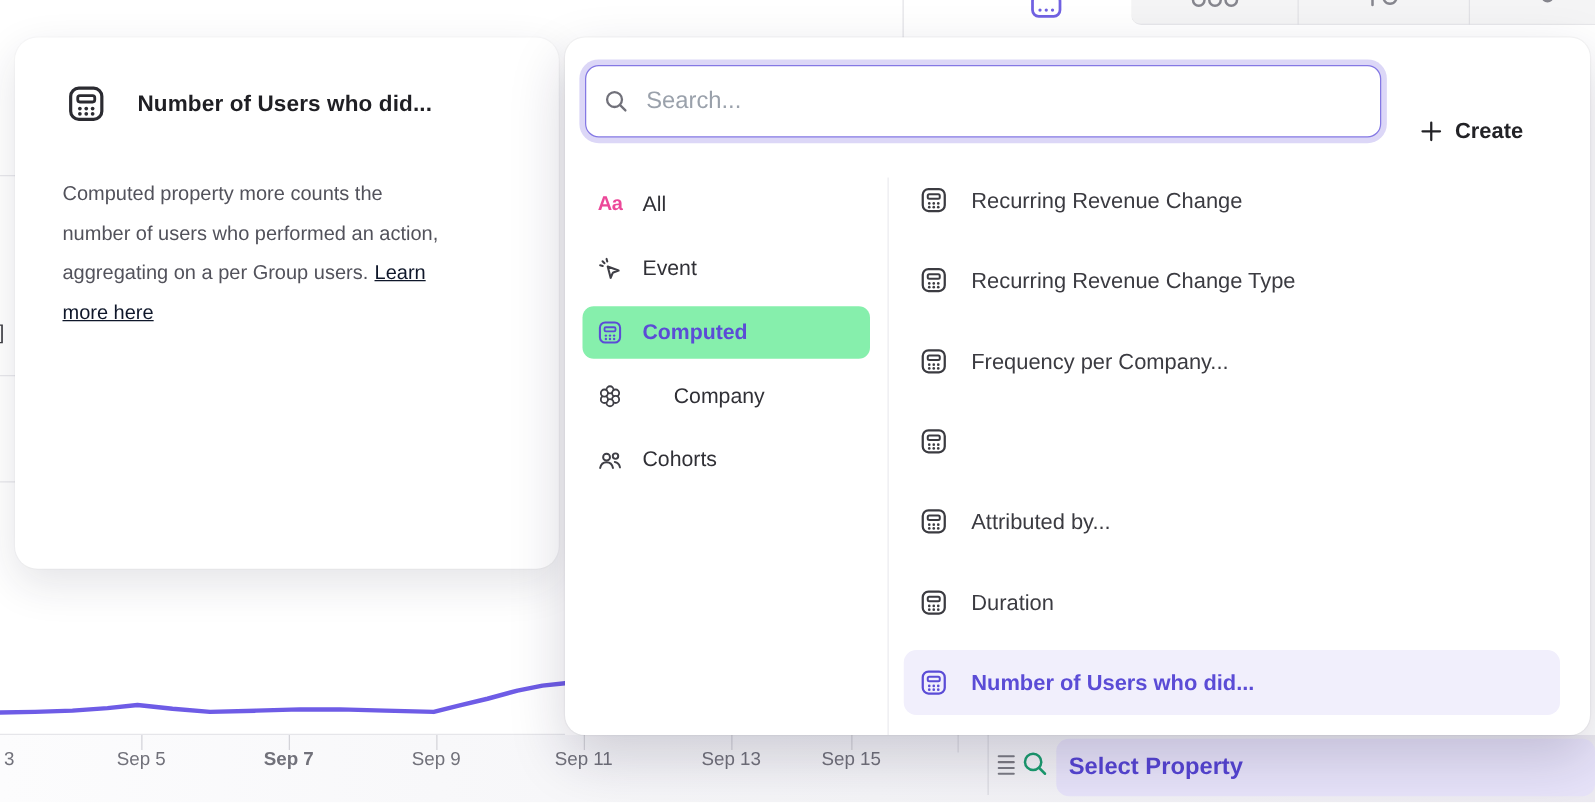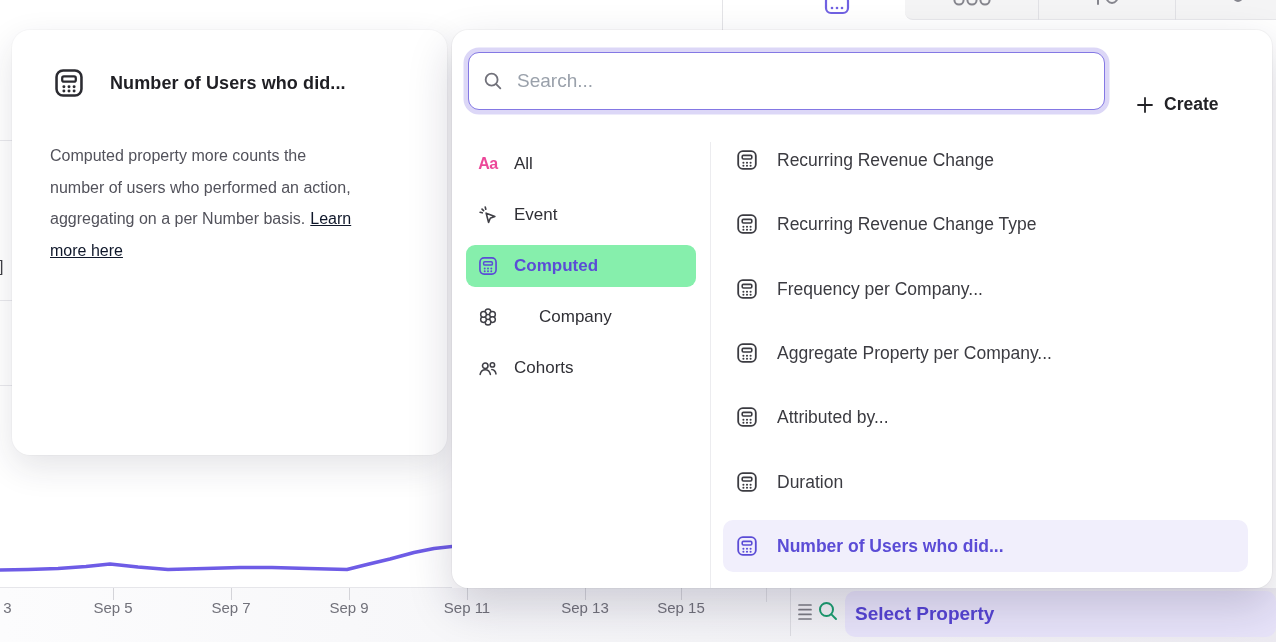--- a/index.html
+++ b/index.html
@@ -136,21 +136,21 @@
 
   <div class="strip">
     <div class="tick" style="left:113px;"></div>
     <div class="tick" style="left:231px;"></div>
     <div class="tick" style="left:349px;"></div>
     <div class="tick" style="left:467px;"></div>
     <div class="tick" style="left:585px;"></div>
     <div class="tick" style="left:681px;"></div>
     <div class="x-label" style="left:-8px;">Sep 3</div>
     <div class="x-label" style="left:113px;">Sep 5</div>
-    <div class="x-label" style="left:231px;">Sep 7</div>
+    <div class="x-label" style="left:231px;font-weight:bold;">Sep 7</div>
     <div class="x-label" style="left:349px;">Sep 9</div>
     <div class="x-label" style="left:467px;">Sep 11</div>
     <div class="x-label" style="left:585px;">Sep 13</div>
     <div class="x-label" style="left:681px;">Sep 15</div>
     <div class="strip-div" style="left:766px;top:0;height:14px;"></div>
     <div class="strip-div" style="left:790px;top:0;height:48px;"></div>
   </div>
 
   <div class="tabstrip">
     <div class="tab-gray"></div>
@@ -191,21 +191,21 @@
   </div>
 
   <div class="card">
     <svg class="card-icon" width="34" height="34">
         <use href="#calc"></use>
       </svg>
     <div class="card-title">Number of Users who did...</div>
     <div class="desc">
       <div class="desc-line">Computed property more counts the</div>
       <div class="desc-line">number of users who performed an action,</div>
-      <div class="desc-line"><span>aggregating on a per Number basis.</span><span class="link ml">Learn</span></div>
+      <div class="desc-line"><span>aggregating on a per Group users.</span><span class="link ml">Learn</span></div>
       <div class="desc-line"><span class="link">more here</span></div>
     </div>
   </div>
 
   <div class="panel">
     <input class="search" type="text" placeholder="Search..." style="">
     <svg class="search-ic" width="22" height="22">
         <use href="#mag"></use>
       </svg>
 
@@ -262,21 +262,20 @@
     <div class="item-row" style="top:233px;">
       <svg class="item-ic" width="24" height="24">
           <use href="#calc"></use>
         </svg>
       <span>Frequency per Company...</span>
     </div>
     <div class="item-row" style="top:297px;">
       <svg class="item-ic" width="24" height="24">
           <use href="#calc"></use>
         </svg>
-      <span>Aggregate Property per Company...</span>
     </div>
     <div class="item-row" style="top:361px;">
       <svg class="item-ic" width="24" height="24">
           <use href="#calc"></use>
         </svg>
       <span>Attributed by...</span>
     </div>
     <div class="item-row" style="top:426px;">
       <svg class="item-ic" width="24" height="24">
           <use href="#calc"></use>

